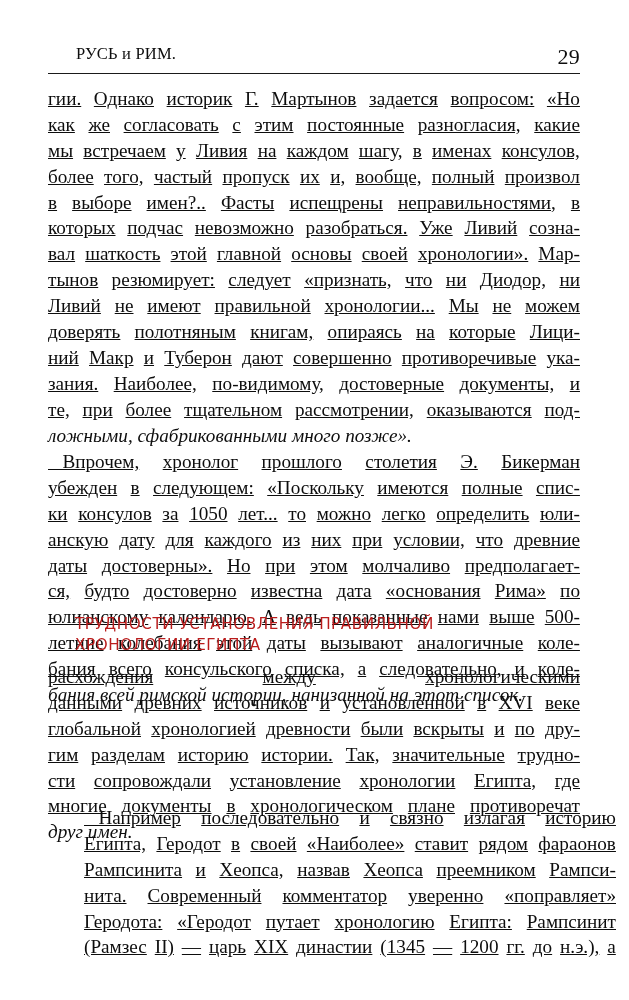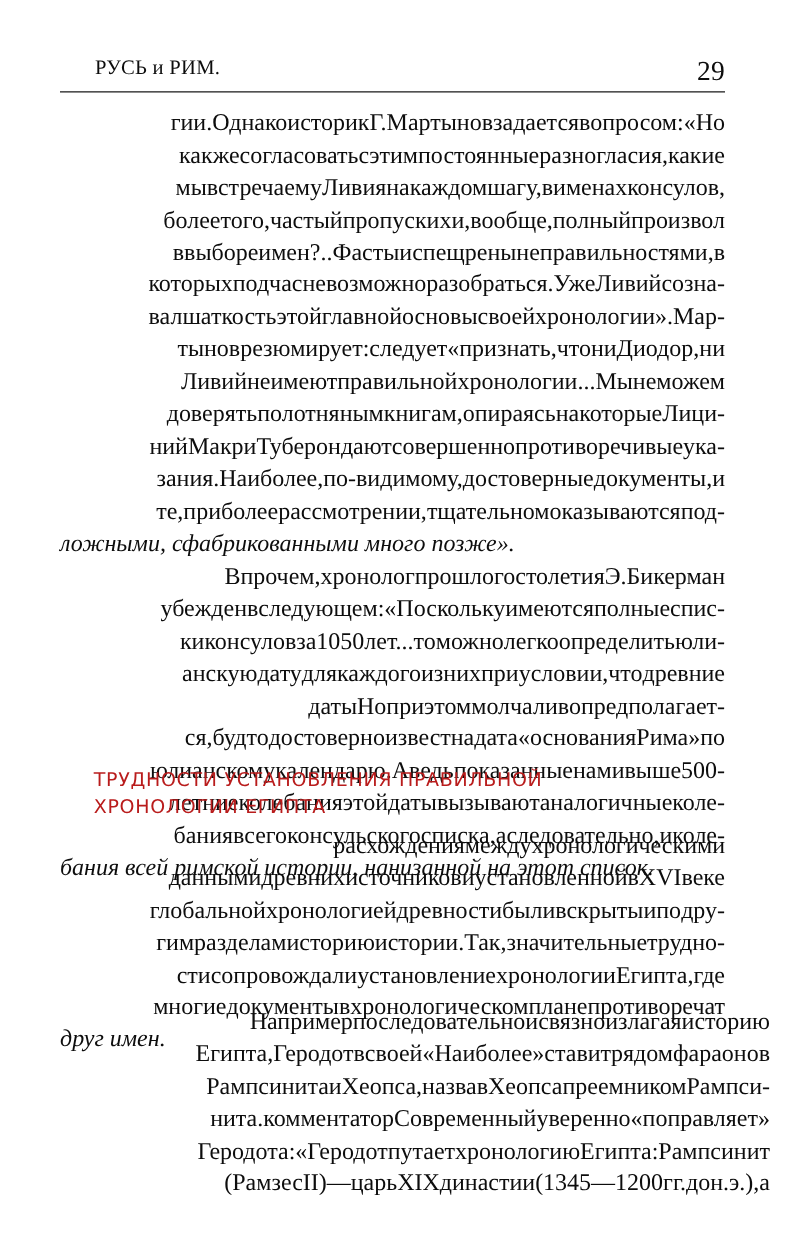--- a/index.html
+++ b/index.html
@@ -69,22 +69,23 @@
     display: block;
     height: 25.9px;
     line-height: 25.9px;
     font-size: 19.2px;
     white-space: nowrap;
     letter-spacing: 0px;
   }
   
   .ln.j {
     display: flex;
-    justify-content: flex-end;
+    justify-content: space-between;
     width: 532px;
+    text-decoration: underline;
   }
   .ln.j > span { white-space: pre; }
   
   .ln.f {
     display: block;
     width: auto;
     font-style: italic;
   }
 
   
@@ -231,22 +232,22 @@
         <span>Наиболее,</span>
         <span>по-видимому,</span>
         <span>достоверные</span>
         <span>документы,</span>
         <span>и</span>
       </span>
     <span class="ln j">
         <span>те,</span>
         <span>при</span>
         <span>более</span>
+        <span>тщательном</span>
         <span>рассмотрении,</span>
-        <span>тщательном</span>
         <span>оказываются</span>
         <span>под-</span>
       </span>
     <span class="ln f">ложными, сфабрикованными много позже».</span>
   </div>
 
   <div class="body-block" style="top:449px;">
     <span class="ln j">
         <span>&nbsp;&nbsp;&nbsp;Впрочем,</span>
         <span>хронолог</span>
@@ -283,20 +284,21 @@
         <span>каждого</span>
         <span>из</span>
         <span>них</span>
         <span>при</span>
         <span>условии,</span>
         <span>что</span>
         <span>древние</span>
       </span>
     <span class="ln j">
         <span>даты</span>
+        <span>достоверны».</span>
         <span>Но</span>
         <span>при</span>
         <span>этом</span>
         <span>молчаливо</span>
         <span>предполагает-</span>
       </span>
     <span class="ln j">
         <span>ся,</span>
         <span>будто</span>
         <span>достоверно</span>
@@ -420,22 +422,22 @@
         <span>Рампсинита</span>
         <span>и</span>
         <span>Хеопса,</span>
         <span>назвав</span>
         <span>Хеопса</span>
         <span>преемником</span>
         <span>Рампси-</span>
       </span>
     <span class="ln j">
         <span>нита.</span>
+        <span>Современный</span>
         <span>комментатор</span>
-        <span>Современный</span>
         <span>уверенно</span>
         <span>«поправляет»</span>
       </span>
     <span class="ln j">
         <span>Геродота:</span>
         <span>«Геродот</span>
         <span>путает</span>
         <span>хронологию</span>
         <span>Египта:</span>
         <span>Рампсинит</span>

